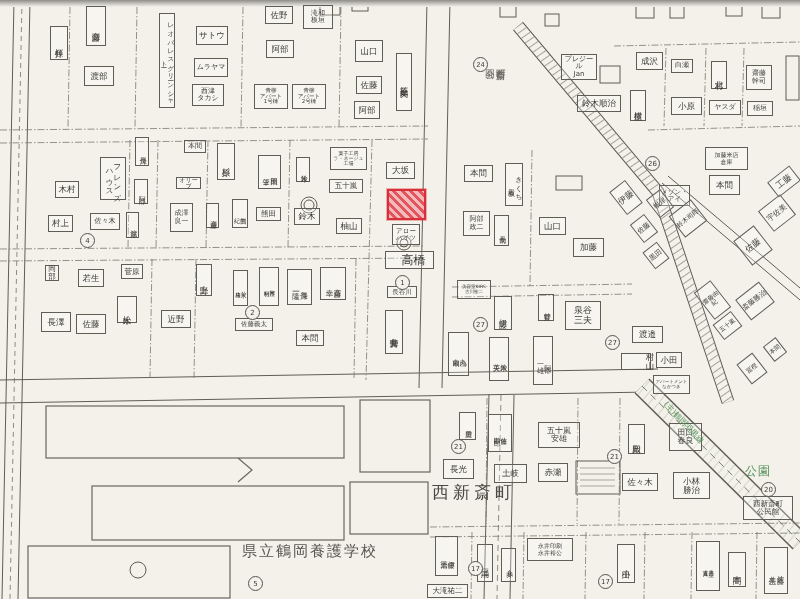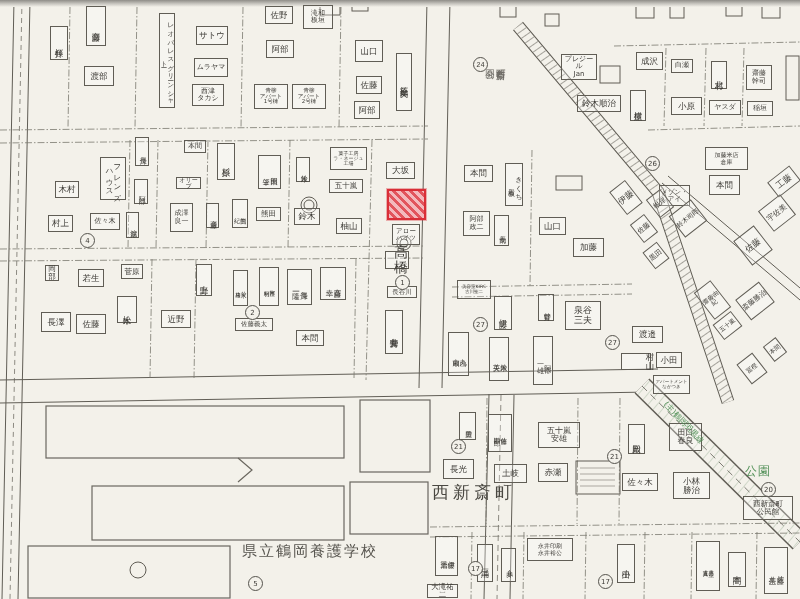--- a/index.html
+++ b/index.html
@@ -199,21 +199,21 @@
 工場</div>
       <div class="bldg v" style="left: 206px; top: 203px; width: 13px; height: 25px; font-size: 7px;">齋藤</div>
       <div class="bldg v" style="left: 232px; top: 199px; width: 16px; height: 29px; font-size: 6px;">熊田
 紀</div>
       <div class="bldg" style="left: 256px; top: 207px; width: 25px; height: 14px; font-size: 7.5px;">熊田</div>
       <div class="bldg" style="left: 294px; top: 208px; width: 26px; height: 17px; font-size: 8.5px;">鈴木</div>
       <div class="bldg" style="left: 336px; top: 218px; width: 26px; height: 16px; font-size: 8.5px;">柚山</div>
       <div class="bldg" style="left: 386px; top: 162px; width: 29px; height: 17px; font-size: 8.5px;">大坂</div>
       <div class="bldg" style="left: 392px; top: 224px; width: 28px; height: 21px; font-size: 6.5px;">アロー
 ハイツ</div>
-      <div class="bldg" style="left: 385px; top: 251px; width: 24px; height: 18px; font-size: 14px; padding-left: 8px;">高橋</div>
+      <div class="bldg" style="left: 385px; top: 251px; width: 49px; height: 18px; font-size: 12px; padding-left: 8px;">高橋</div>
       <div class="bldg" style="left: 387px; top: 286px; width: 30px; height: 12px; font-size: 6.5px;">長谷川</div>
       <div class="bldg v" style="left: 385px; top: 310px; width: 18px; height: 44px; font-size: 8.5px;">安井壽</div>
       <div class="bldg" style="left: 464px; top: 165px; width: 29px; height: 17px; font-size: 8.5px;">本間</div>
       <div class="bldg v" style="left: 505px; top: 163px; width: 18px; height: 43px; font-size: 7px;">きくち
 看板</div>
       <div class="bldg" style="left: 463px; top: 211px; width: 27px; height: 25px; font-size: 7px;">阿部
 政二</div>
       <div class="bldg v" style="left: 494px; top: 215px; width: 15px; height: 31px; font-size: 7px;">長南</div>
       <div class="bldg" style="left: 539px; top: 217px; width: 27px; height: 18px; font-size: 8.5px;">山口</div>
       <div class="bldg" style="left: 573px; top: 230px; width: 31px; height: 19px; font-size: 8.5px; margin-top: 8px;">加藤</div>
@@ -281,21 +281,21 @@
       <div class="bldg v" style="left: 459px; top: 412px; width: 17px; height: 28px; font-size: 7px;">豊田</div>
       <div class="bldg v" style="left: 488px; top: 414px; width: 24px; height: 38px; font-size: 6.5px;">佐藤
 勘四郎</div>
       <div class="bldg" style="left: 538px; top: 422px; width: 42px; height: 26px; font-size: 8px;">五十嵐
 安雄</div>
       <div class="bldg" style="left: 443px; top: 459px; width: 31px; height: 20px; font-size: 8.5px;">長光</div>
       <div class="bldg" style="left: 494px; top: 464px; width: 33px; height: 19px; font-size: 8.5px;">土岐</div>
       <div class="bldg" style="left: 538px; top: 463px; width: 30px; height: 19px; font-size: 8.5px;">赤瀬</div>
       <div class="bldg v" style="left: 435px; top: 536px; width: 23px; height: 40px; font-size: 7px;">伊藤
 重治</div>
-      <div class="bldg" style="left: 427px; top: 584px; width: 31px; height: 14px; font-size: 7.5px;">大滝祐二</div>
+      <div class="bldg" style="left: 427px; top: 584px; width: 41px; height: 14px; font-size: 7.5px;">大滝祐二</div>
       <div class="bldg v" style="left: 477px; top: 544px; width: 16px; height: 38px; font-size: 8.5px;">三浦</div>
       <div class="bldg v" style="left: 501px; top: 548px; width: 15px; height: 34px; font-size: 7px;">永井</div>
       <div class="bldg" style="left: 527px; top: 538px; width: 46px; height: 23px; font-size: 6px;">永井印刷
 永井裕公</div>
       <div class="bldg v" style="left: 617px; top: 544px; width: 18px; height: 39px; font-size: 8.5px;">小田</div>
       <div class="bldg v" style="left: 696px; top: 541px; width: 24px; height: 50px; font-size: 5.5px;">吉見堂
 古道具</div>
       <div class="bldg v" style="left: 728px; top: 552px; width: 18px; height: 35px; font-size: 8.5px;">本間</div>
       <div class="bldg v" style="left: 764px; top: 547px; width: 24px; height: 47px; font-size: 7.5px;">佐藤
 共生</div>

